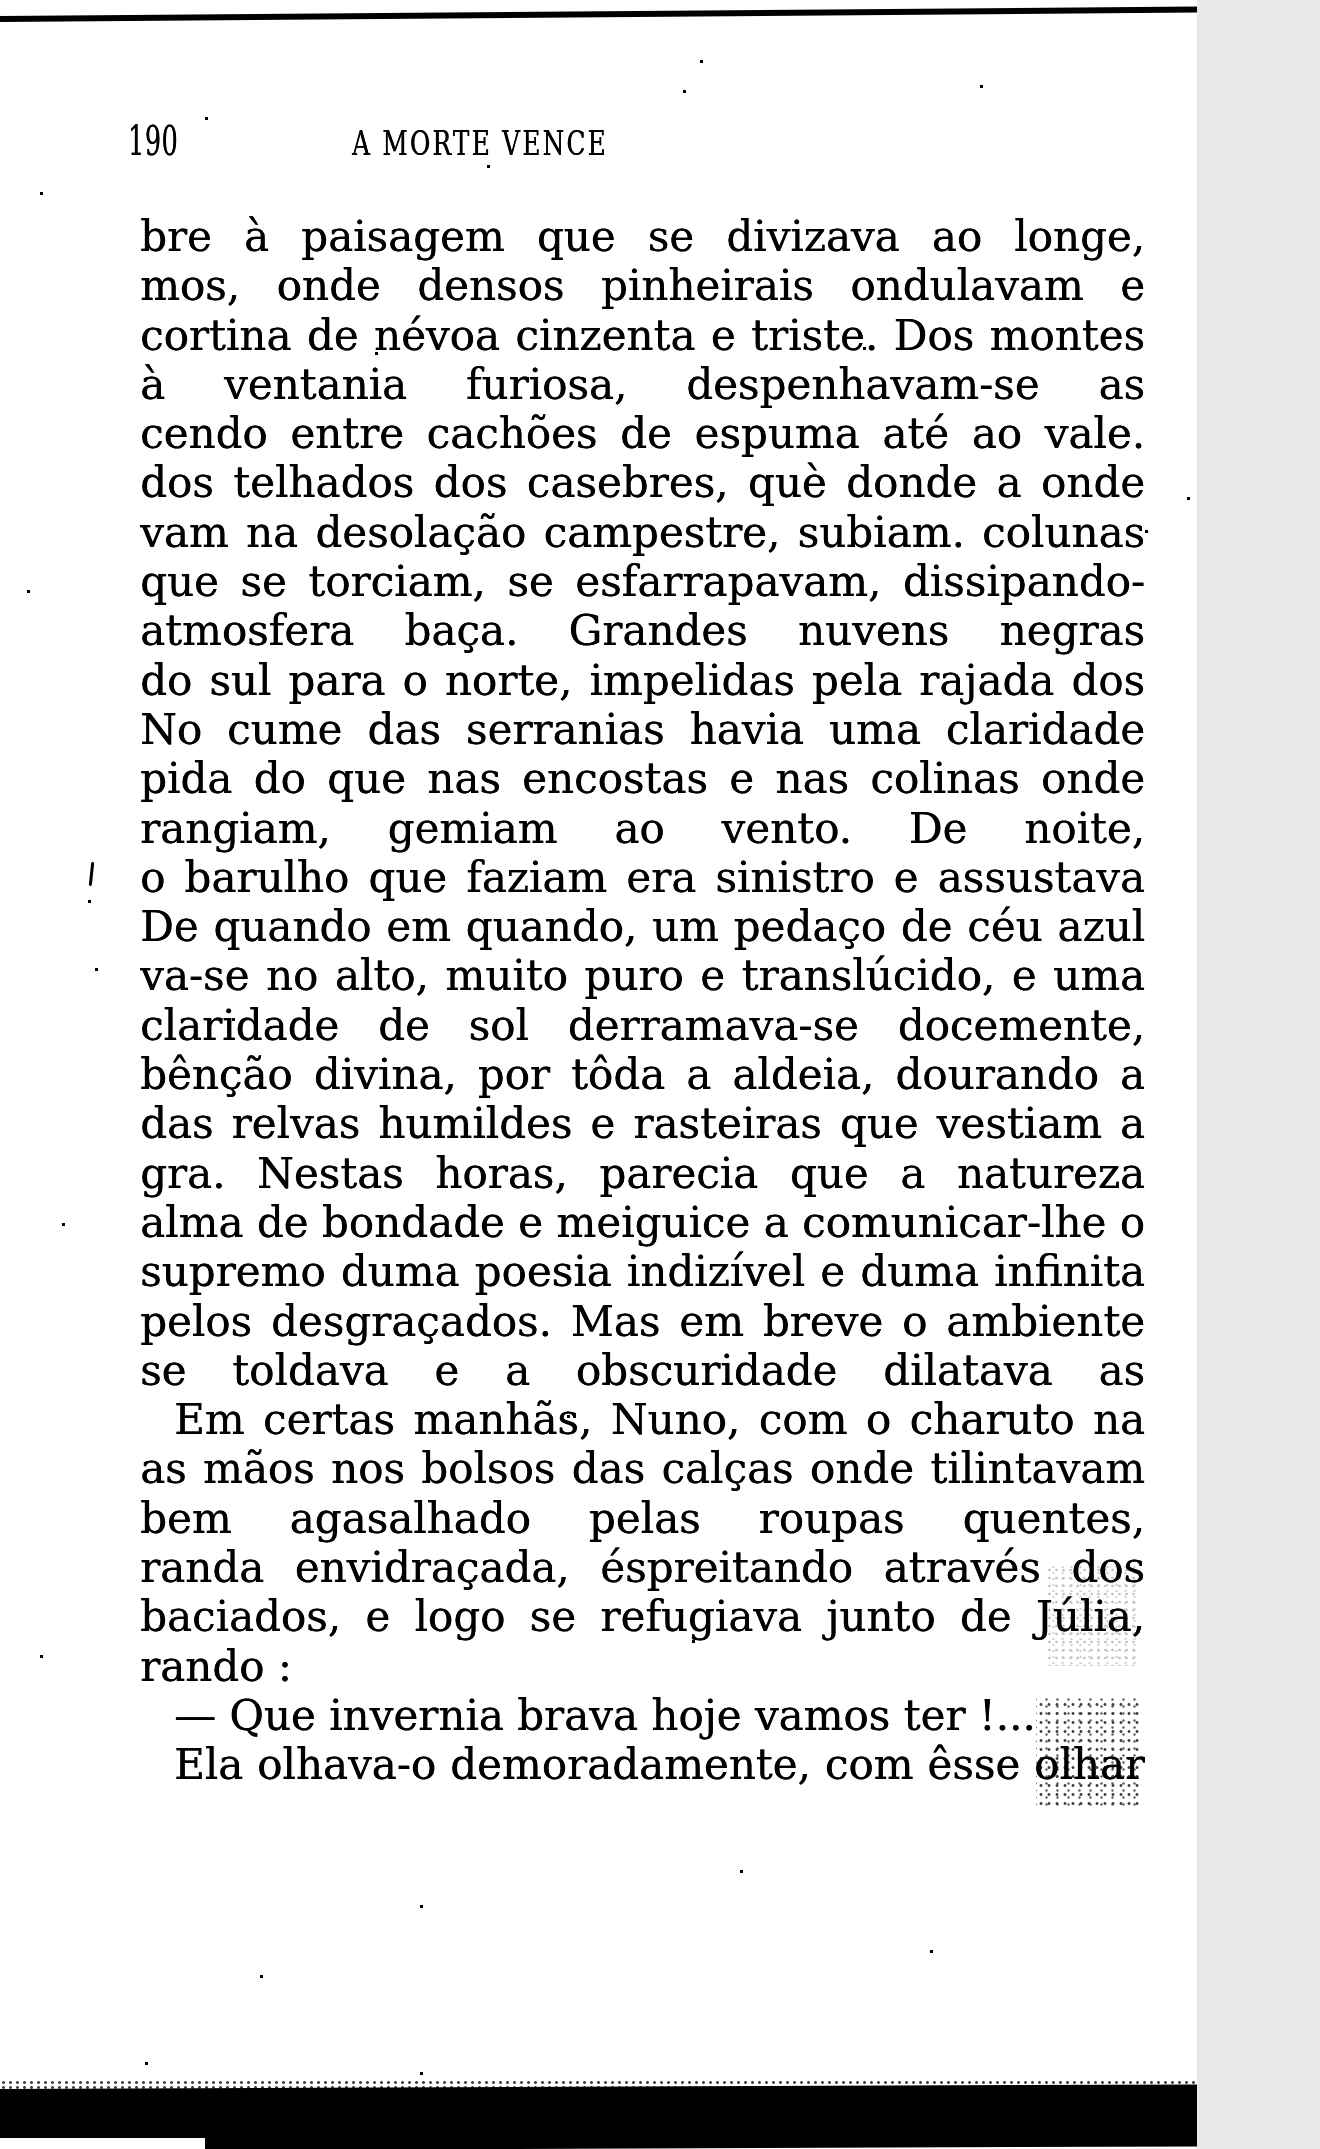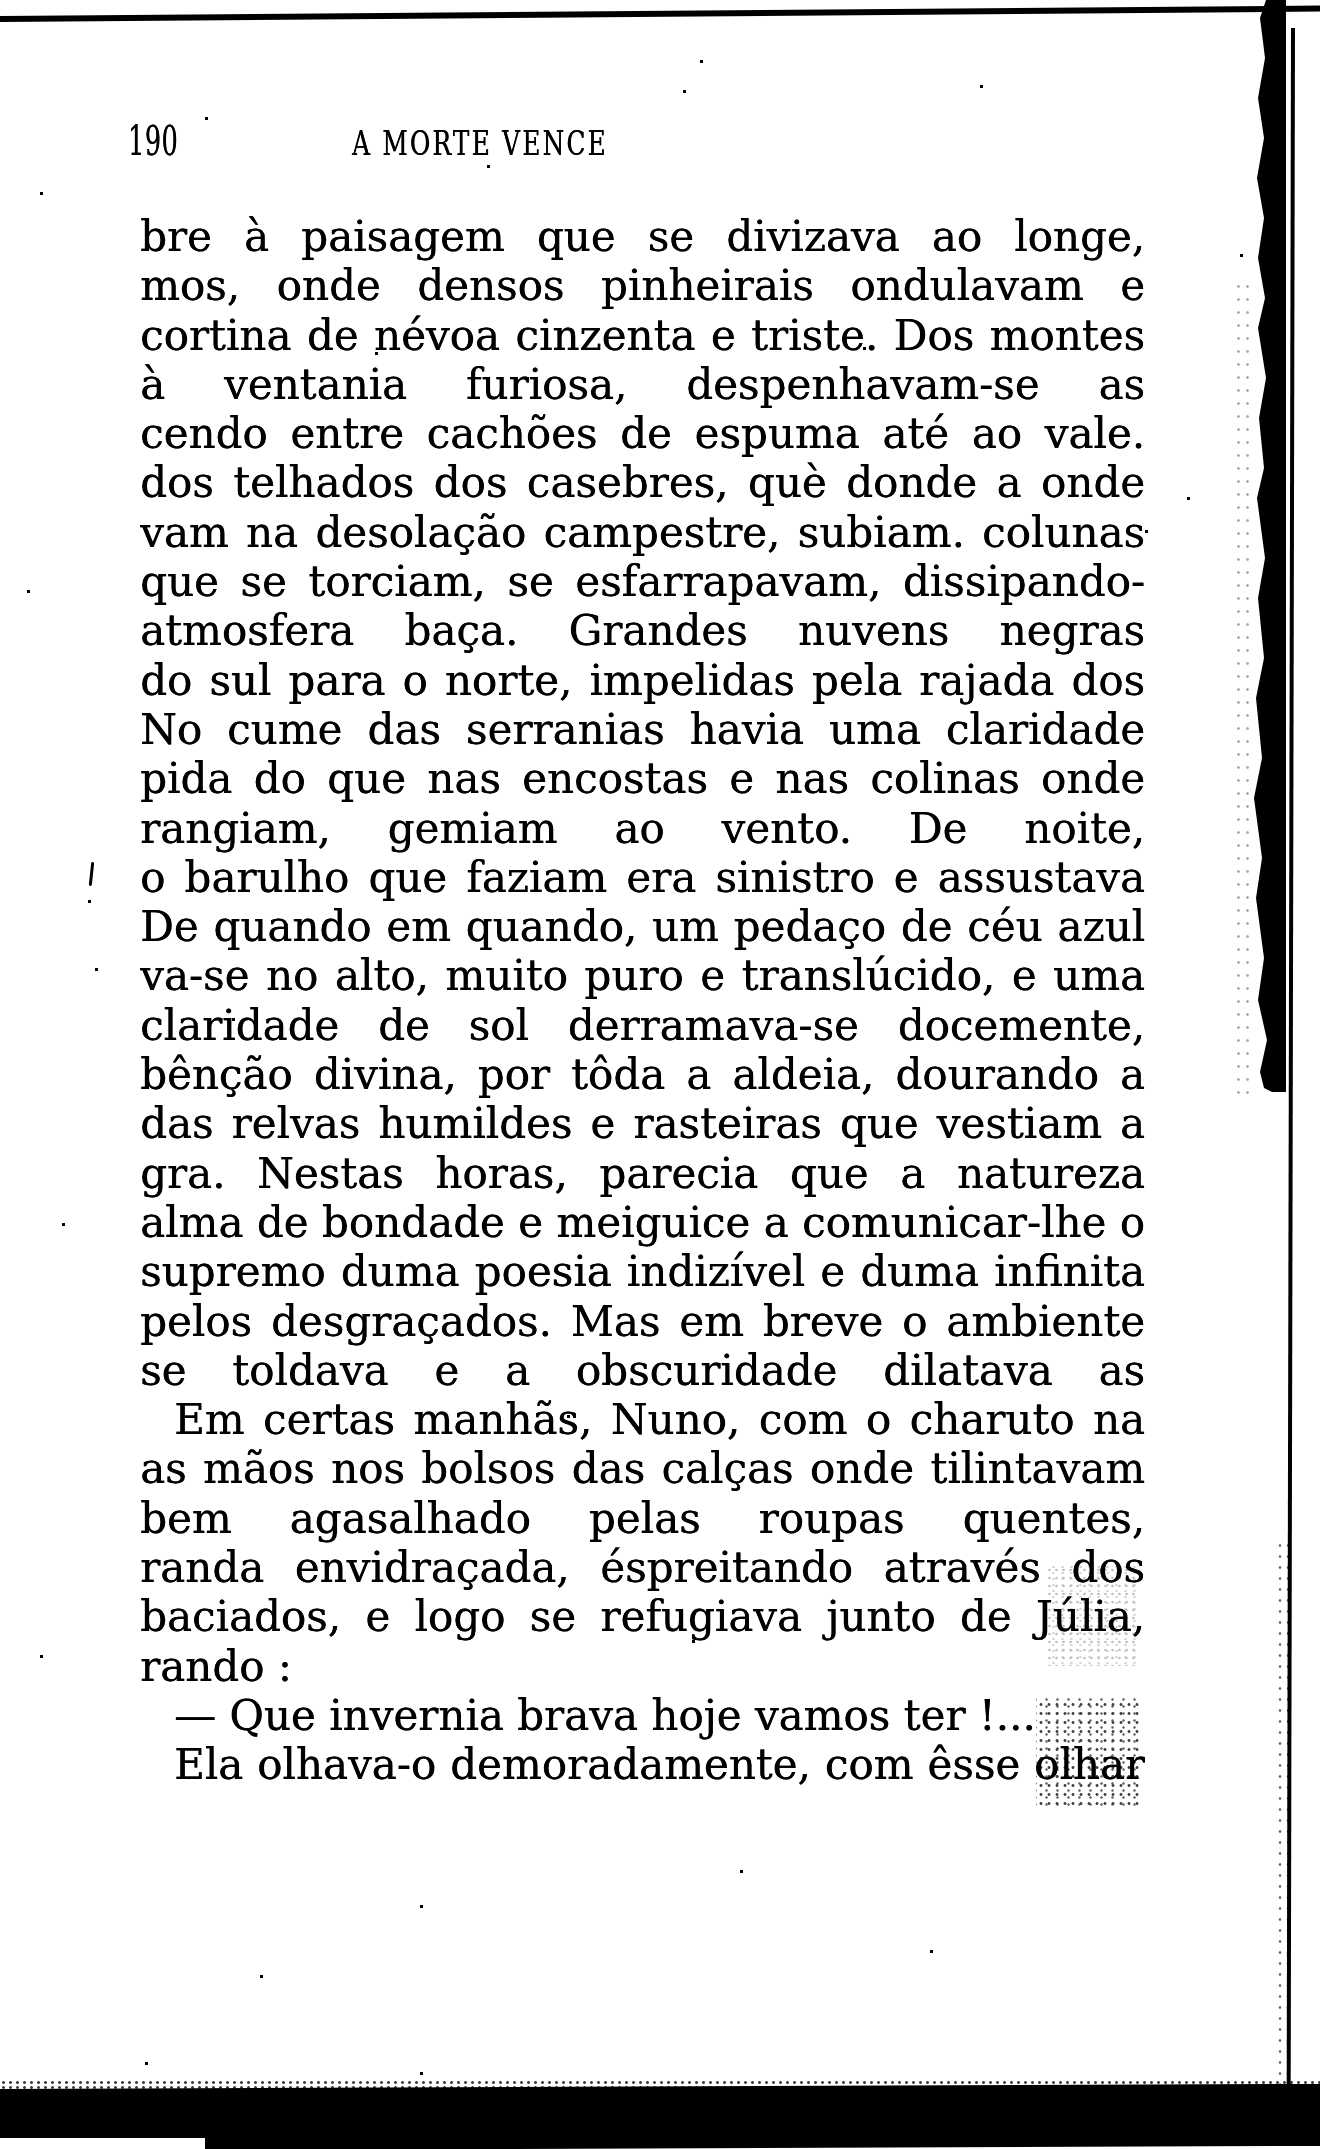--- a/index.html
+++ b/index.html
@@ -1,18 +1,18 @@
 <!DOCTYPE html>
 <html><head>
 <meta charset="utf-8">
 <style>
   html,body{margin:0;padding:0;background:#e8e8e8;}
   #page{
     position:relative;
-    width:1320px;height:2149px;
+    width:1197px;height:2149px;
     background:#ffffff;
     overflow:hidden;
     font-family:"DejaVu Serif","Liberation Serif",serif;
     color:#000;
   }
   
   .top-line{
     position:absolute;left:-10px;top:16px;width:1345px;height:6px;
     background:#000;transform:rotate(-0.45deg);transform-origin:left center;
   }

